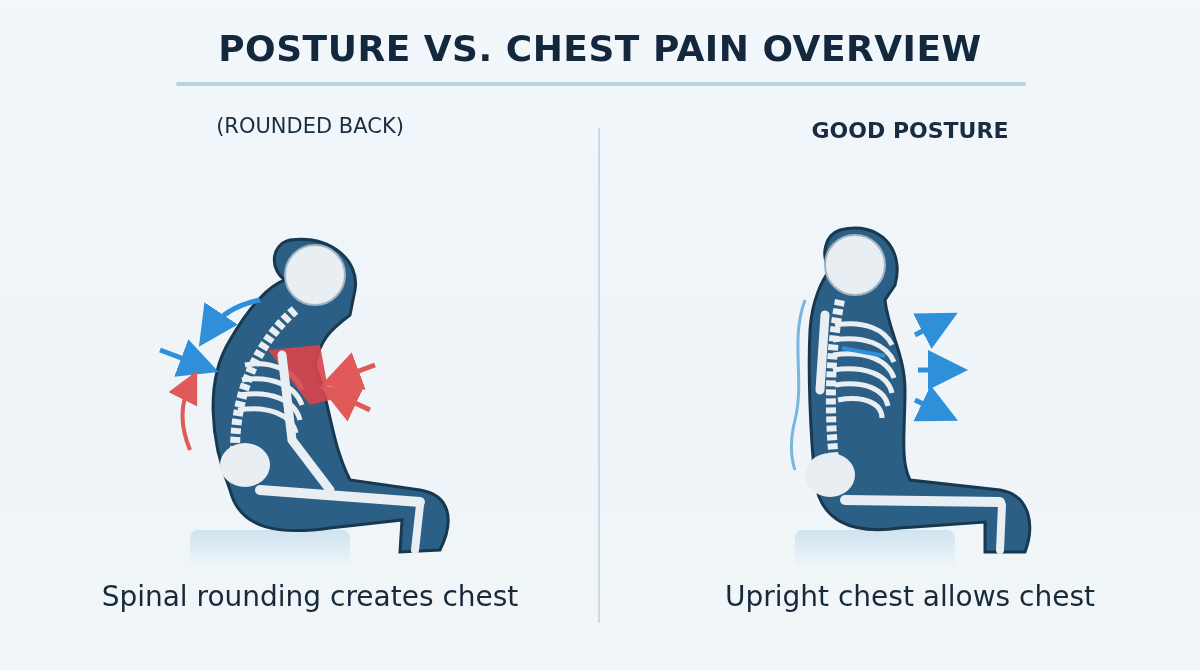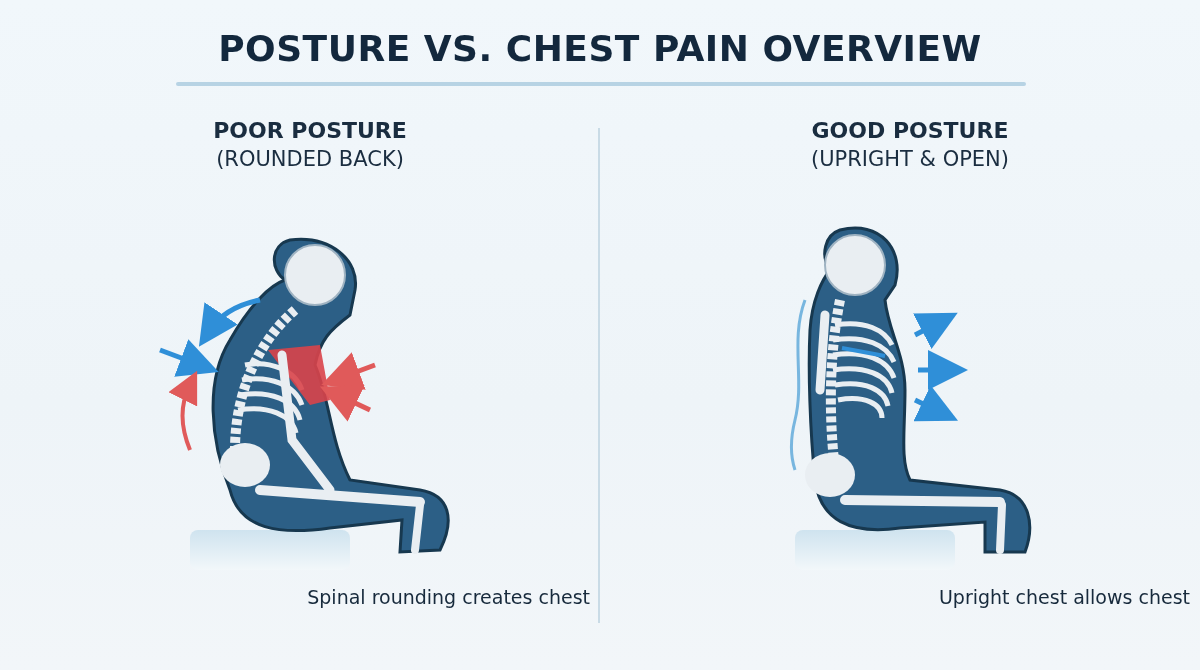--- a/index.html
+++ b/index.html
@@ -28,33 +28,32 @@
   .panel.right { left:630px; }
   .panel-title {
     text-align:center; font-weight:bold; font-size:22px; color:#1a2d40;
     margin-top:8px;
   }
   .panel-sub {
     text-align:center; font-size:21px; color:#1a2d40; margin-top:4px;
   }
   .figure { position:absolute; top:80px; width:560px; height:380px; }
   .caption {
-    position:absolute; top:472px; width:560px; text-align:right;
-    font-size:19px; line-height:30px; color:#172a3c;
+    position:absolute; top:472px; width:560px; text-align:center;
+    font-size:28px; line-height:30px; color:#172a3c;
   }
 </style>
 </head>
 <body>
 
 <div class="title">POSTURE VS. CHEST PAIN OVERVIEW</div>
 <div class="title-rule"></div>
 <div class="divider"></div>
 
 <div class="panel left">
-  <div class="panel-title">POOR POSTURE</div>
   <div class="panel-sub">(ROUNDED BACK)</div>
 
   <svg class="figure" viewBox="0 0 560 380" xmlns="http://www.w3.org/2000/svg">
     <defs>
       <linearGradient id="seatL" x1="0" y1="0" x2="0" y2="1">
         <stop offset="0" stop-color="#cfe3ef"></stop>
           <stop offset="1" stop-color="#f2f7fa"></stop>
       </linearGradient>
       <marker id="abL" markerWidth="8" markerHeight="8" refX="4" refY="4" orient="auto">
         <path d="M0,0 L8,4 L0,8 z" fill="#2f8fd8"></path>
@@ -94,21 +93,20 @@
     <path d="M340 220 L308 205" stroke="#e05a5a" stroke-width="5" fill="none" marker-end="url(#arL)"></path>
   </svg>
 
   <div class="caption">
     <div>Spinal rounding creates chest</div>
   </div>
 </div>
 
 <div class="panel right">
   <div class="panel-title">GOOD POSTURE</div>
-  <div class="panel-sub">(UPRIGHT &amp; OPEN)</div>
 
   <svg class="figure" viewBox="0 0 560 380" xmlns="http://www.w3.org/2000/svg">
     <defs>
       <linearGradient id="seatR" x1="0" y1="0" x2="0" y2="1">
         <stop offset="0" stop-color="#cfe3ef"></stop>
           <stop offset="1" stop-color="#f2f7fa"></stop>
       </linearGradient>
       <marker id="abR" markerWidth="8" markerHeight="8" refX="4" refY="4" orient="auto">
         <path d="M0,0 L8,4 L0,8 z" fill="#2f8fd8"></path>
       </marker>

